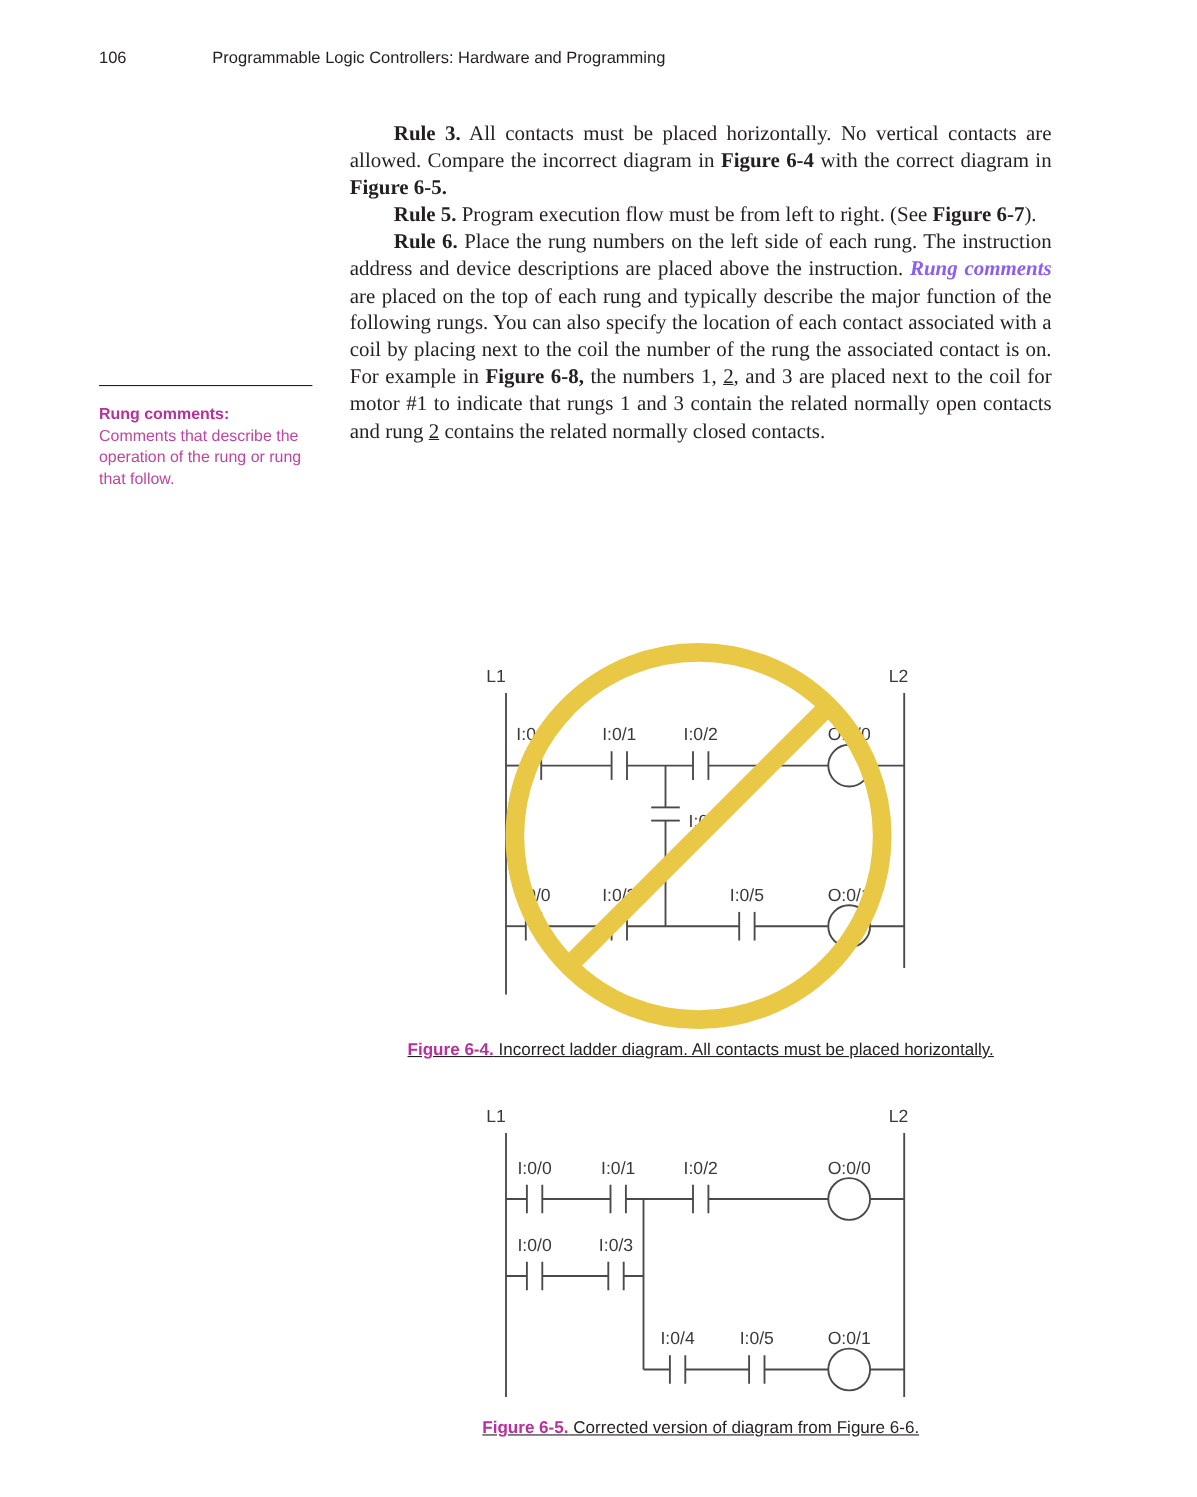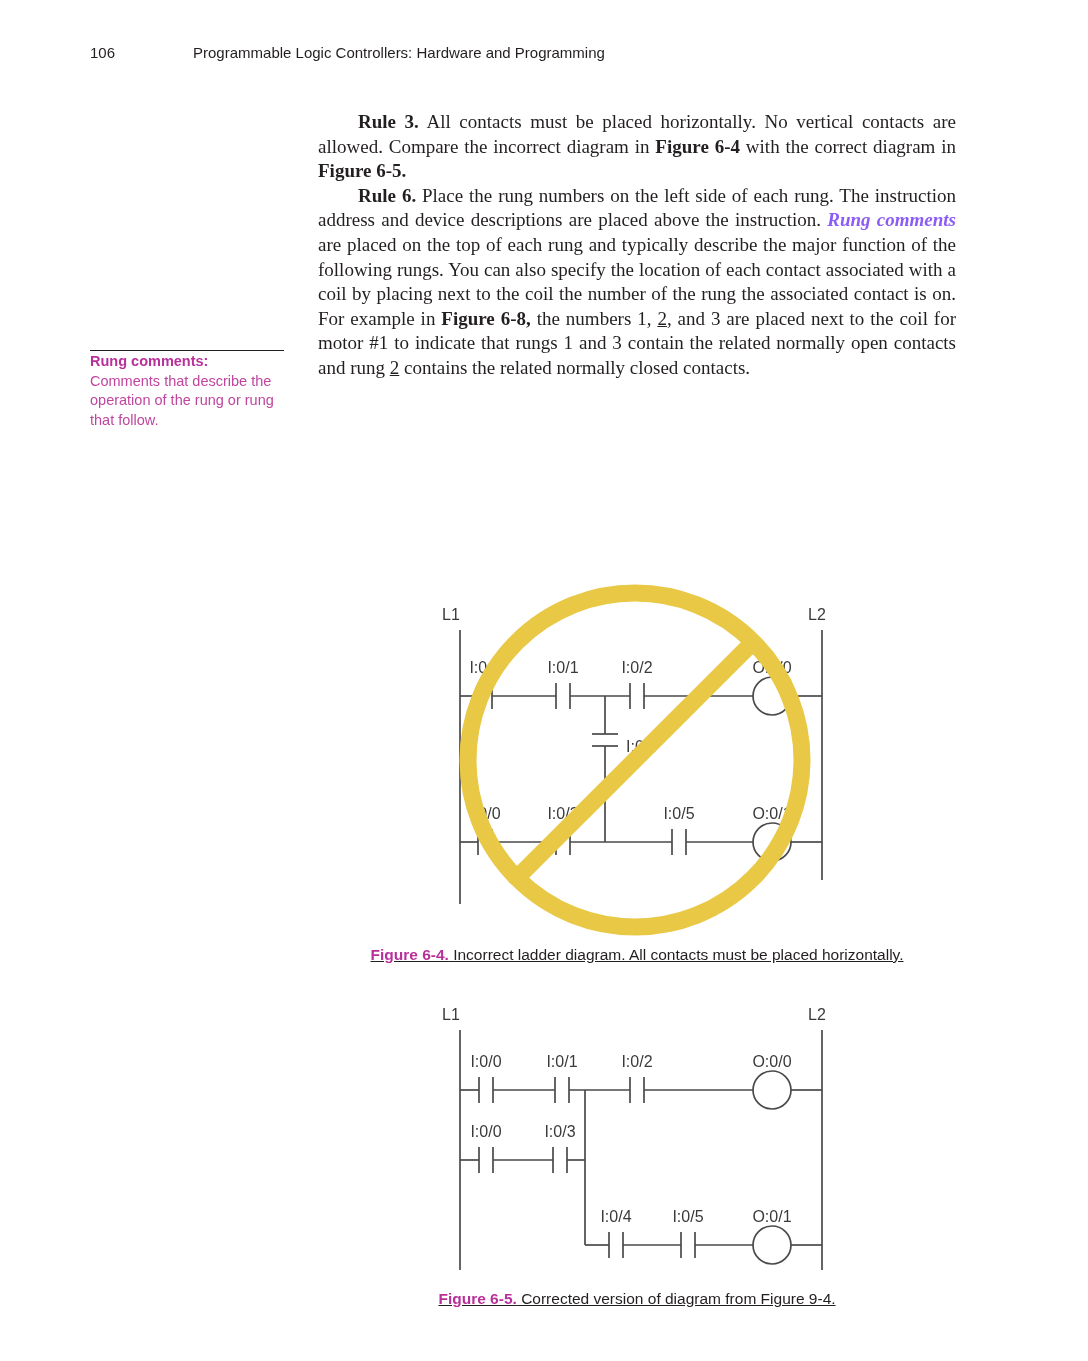--- a/index.html
+++ b/index.html
@@ -28,21 +28,21 @@
   .header .pagenum { font-weight: normal; }
   .header .running-title { margin-left: 78px; }
 
   
   .margin-note {
     position: absolute;
     left: 90px;
     top: 350px;
     width: 194px;
     border-top: 1.5px solid #231f20;
-    padding-top: 1px;
+    padding-top: 17px;
     font-family: "Liberation Sans", sans-serif;
     font-size: 14.5px;
     line-height: 19.5px;
     color: #c0459f;
   }
   .margin-note .note-title { font-weight: bold; color: #b8309a; display: block; }
 
   
   .body-text {
     position: absolute;
@@ -97,20 +97,21 @@
     <span class="running-title">Programmable Logic Controllers: Hardware and Programming</span>
   </div>
 
   <div class="margin-note">
     <span class="note-title">Rung comments:</span>
     <span class="note-body">Comments that describe the operation of the rung or rung that follow.</span>
   </div>
 
   <div class="body-text">
     <p class="body-para"><span class="seg-bold">Rule 3.</span><span class="seg-normal"> All contacts must be placed horizontally. No vertical contacts are allowed. Compare the incorrect diagram in </span><span class="seg-bold">Figure 6-4</span><span class="seg-normal"> with the correct diagram in </span><span class="seg-bold">Figure 6-5.</span></p>
+    <p class="body-para"><span class="seg-bold">Rule 5.</span><span class="seg-normal"> Program execution flow must be from left to right. (See </span><span class="seg-bold">Figure 6-7</span><span class="seg-normal">).</span></p>
     <p class="body-para"><span class="seg-bold">Rule 6.</span><span class="seg-normal"> Place the rung numbers on the left side of each rung. The instruction address and device descriptions are placed above the instruction. </span><span class="seg-magenta">Rung comments</span><span class="seg-normal"> are placed on the top of each rung and typically describe the major function of the following rungs. You can also specify the location of each contact associated with a coil by placing next to the coil the number of the rung the associated contact is on. For example in </span><span class="seg-bold">Figure 6-8,</span><span class="seg-normal"> the numbers 1, </span><span class="seg-underline">2</span><span class="seg-normal">, and 3 are placed next to the coil for motor #1 to indicate that rungs 1 and 3 contain the related normally open contacts and rung </span><span class="seg-underline">2</span><span class="seg-normal"> contains the related normally closed contacts.</span></p>
   </div>
 
   <div class="figure fig4">
     <svg width="420" height="372" viewBox="0 0 420 372">
       <g class="ladder">
 
         <text class="rail-label" x="12" y="46">L1</text>
         <text class="rail-label" x="378" y="46">L2</text>
 
@@ -248,16 +249,16 @@
             <line x1="265" y1="234" x2="265" y2="260"></line>
           <line x1="265" y1="247" x2="323" y2="247"></line>
           <circle cx="342" cy="247" r="19"></circle>
           <line x1="361" y1="247" x2="392" y2="247"></line>
         </g>
       </g>
     </svg>
   </div>
 
   <div class="caption cap5">
-    <span class="cap-head">Figure 6-5.</span><span> Corrected version of diagram from Figure 9-4.</span>
+    <span class="cap-head">Figure 6-5.</span><span> Corrected version of diagram from Figure 6-6.</span>
   </div>
 
 </div>
 
 </body></html>

